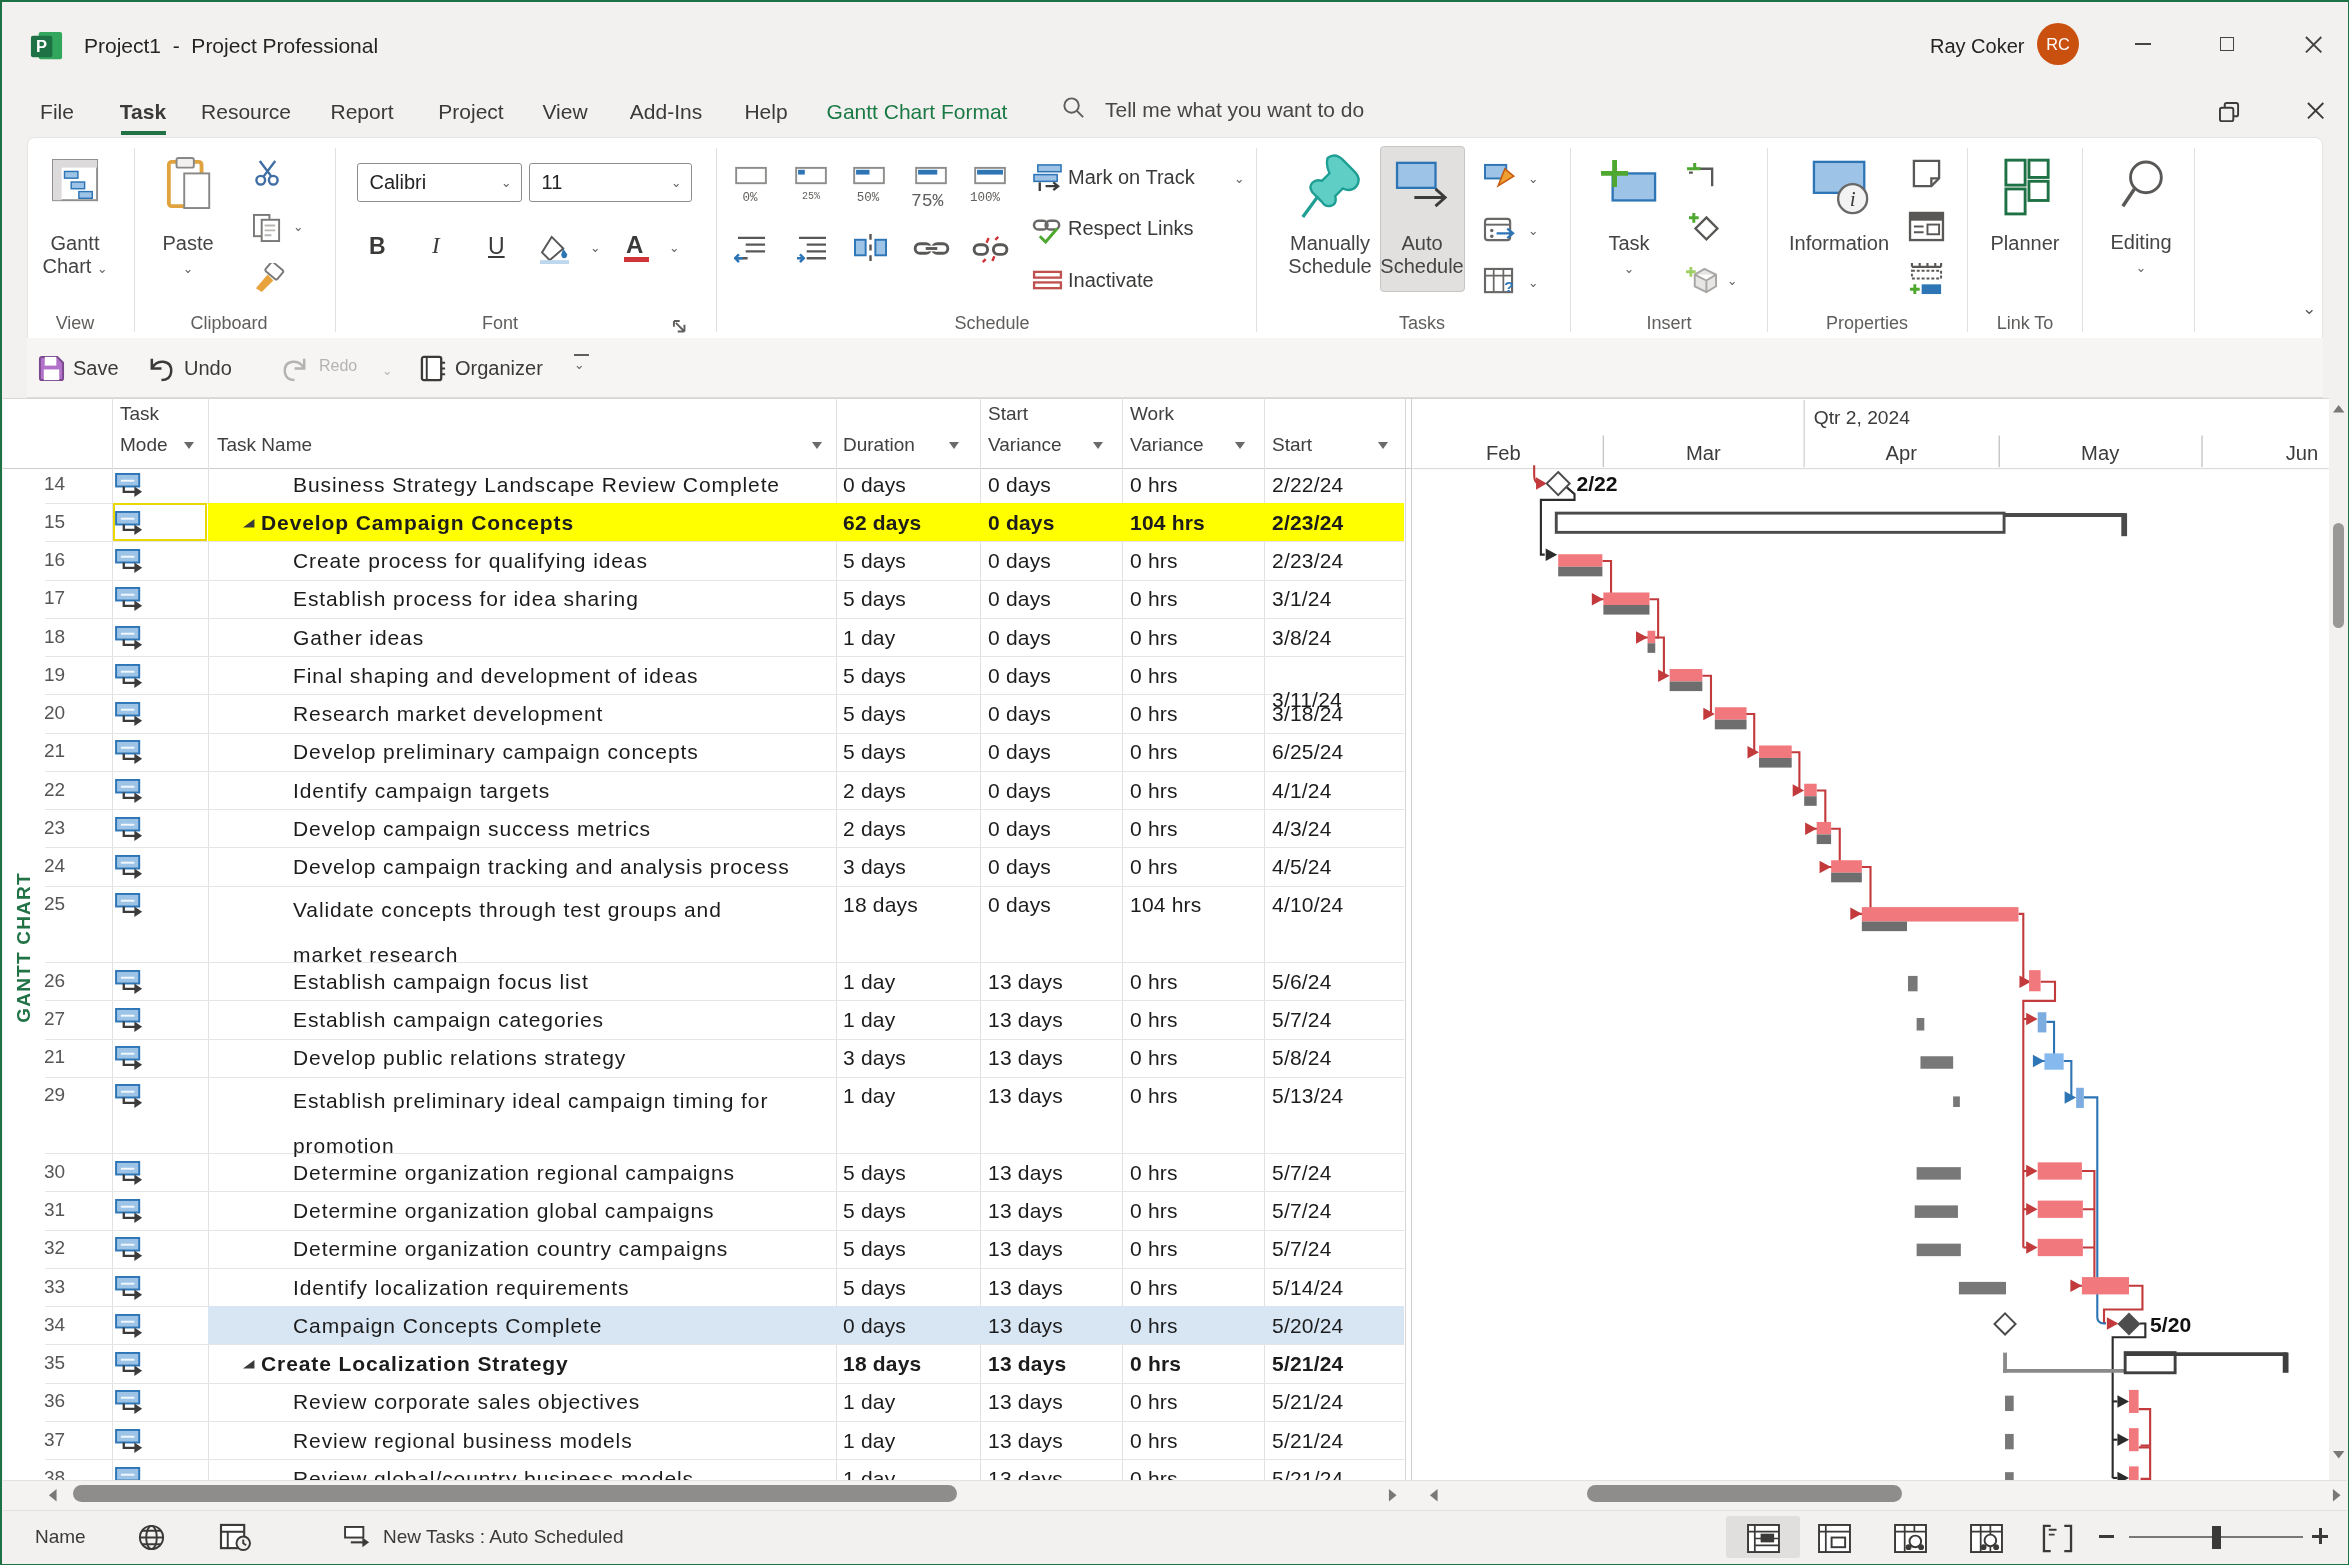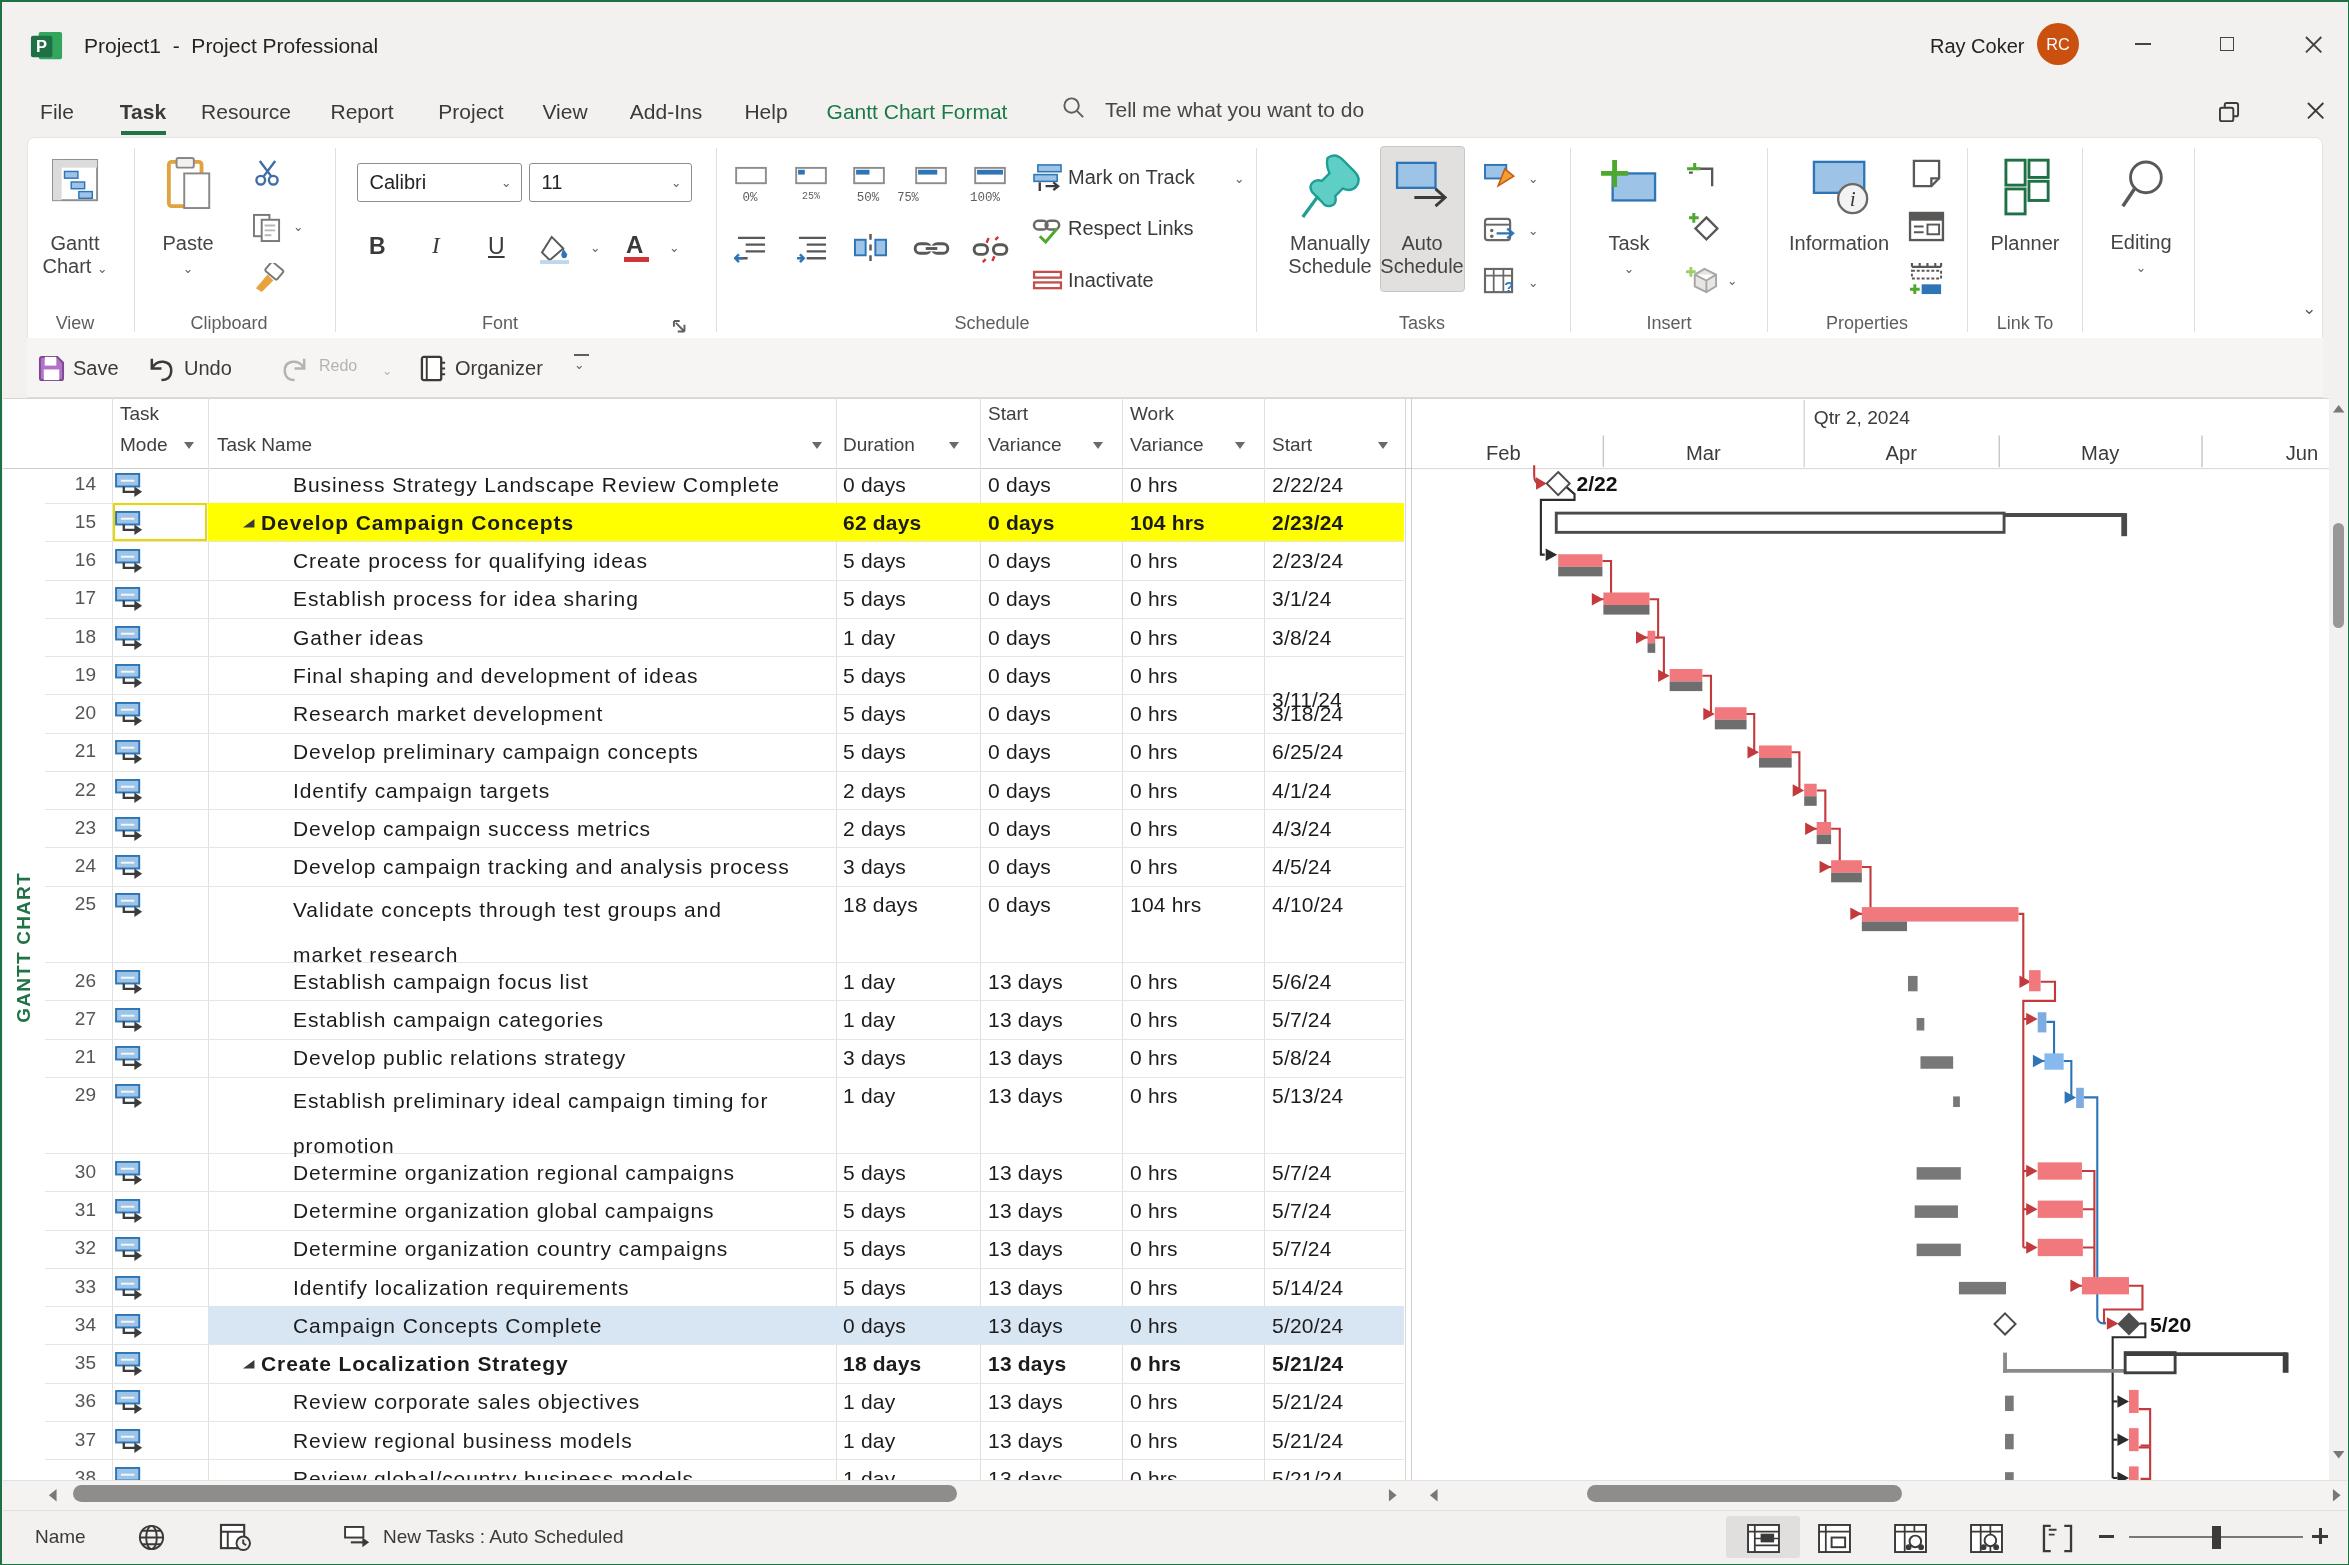--- a/index.html
+++ b/index.html
@@ -5,21 +5,21 @@
 body{font-family:"Liberation Sans",sans-serif;background:#f3f1ef;position:relative}
 .abs{position:absolute}
 .tabs span{position:absolute;font-size:21px;color:#3b3a39;top:100px}
 .glabel{position:absolute;top:313px;font-size:18px;color:#605e5c;text-align:center;width:154px;margin-left:-77px}
 .sep{position:absolute;top:148px;height:184px;width:1px;background:#e1dfdd}
 .bigtxt{position:absolute;font-size:20px;color:#444;text-align:center;width:134px;margin-left:-67px}
 .chev{color:#605e5c;font-size:12.5px}
 .cell{position:absolute;font-size:21px;letter-spacing:0.2px;color:#1c1c1c;white-space:nowrap}
 .nm{letter-spacing:0.9px !important}
 .hdr{position:absolute;font-size:19px;color:#404040;white-space:nowrap}
-.num{position:absolute;font-size:19px;color:#555;width:52px;text-align:right}
+.num{position:absolute;font-size:19px;color:#555;width:52px;text-align:left}
 .farrow{position:absolute;width:0;height:0;border-left:5.8px solid transparent;border-right:5.8px solid transparent;border-top:7.7px solid #6a6a6a}
 .vline{position:absolute;width:1px;background:#e2e1e0}
 .hline{position:absolute;height:1px;background:#e6e5e4}
 </style></head><body>
 <div class="abs" style="left:0;top:0;width:2350px;height:1.9px;background:#1e7145"></div>
 <div class="abs" style="left:0;top:0;width:1.9px;height:1566px;background:#1e7145"></div>
 <div class="abs" style="left:2348px;top:0;width:1.9px;height:1566px;background:#1e7145"></div>
 <div class="abs" style="left:0;top:1564px;width:2350px;height:1.9px;background:#1e7145"></div>
 <svg class="abs" style="left:29px;top:29px" width="35" height="35" viewBox="0 0 36 36">
 <rect x="10" y="3" width="24" height="28" rx="2" fill="#33a65e"></rect>
@@ -138,21 +138,21 @@
 <div class="abs" style="left:792px;top:191px;width:38px;text-align:center;font-size:10px;color:#605e5c;font-family:'Liberation Mono',monospace">25%</div>
 <svg class="abs" style="left:853px;top:165px" width="33" height="23" viewBox="0 0 34 24">
 <rect x="1" y="3" width="31" height="16" fill="#fff" stroke="#8f8d8b" stroke-width="2"></rect>
 <rect x="3" y="5" width="14" height="5" fill="#2e75b6"></rect>
 </svg>
 <div class="abs" style="left:849px;top:191px;width:38px;text-align:center;font-size:12.5px;color:#605e5c;font-family:'Liberation Mono',monospace">50%</div>
 <svg class="abs" style="left:915px;top:165px" width="33" height="23" viewBox="0 0 34 24">
 <rect x="1" y="3" width="31" height="16" fill="#fff" stroke="#8f8d8b" stroke-width="2"></rect>
 <rect x="3" y="5" width="20" height="5" fill="#2e75b6"></rect>
 </svg>
-<div class="abs" style="left:889px;top:191px;width:38px;text-align:center;font-size:12px;color:#605e5c;font-family:'Liberation Mono',monospace">75%</div>
+<div class="abs" style="left:911px;top:191px;width:38px;text-align:left;font-size:18px;color:#605e5c;font-family:'Liberation Mono',monospace">75%</div>
 <svg class="abs" style="left:974px;top:165px" width="33" height="23" viewBox="0 0 34 24">
 <rect x="1" y="3" width="31" height="16" fill="#fff" stroke="#8f8d8b" stroke-width="2"></rect>
 <rect x="3" y="5" width="27" height="5" fill="#2e75b6"></rect>
 </svg>
 <div class="abs" style="left:970px;top:191px;width:38px;text-align:left;font-size:12.5px;color:#605e5c;font-family:'Liberation Mono',monospace">100%</div>
 <svg class="abs" style="left:734px;top:234px" width="35" height="29" viewBox="0 0 36 30">
 <path d="M4 4 H32 M12 11 H32 M12 18 H32 M4 25 H14" stroke="#5a5856" stroke-width="2.5"></path>
 <path d="M10 25 L2 25 M6 21 L2 25 L6 29" stroke="#2e75b6" stroke-width="2.5" fill="none" transform="translate(-1,0)"></path>
 </svg>
 <svg class="abs" style="left:795px;top:234px" width="35" height="29" viewBox="0 0 36 30">

